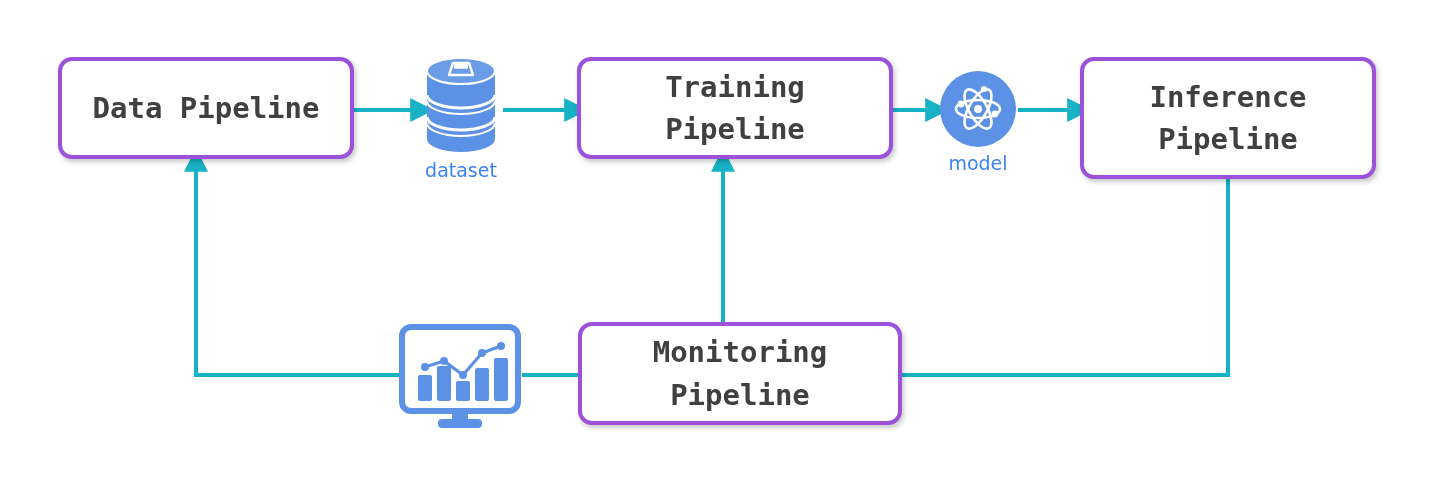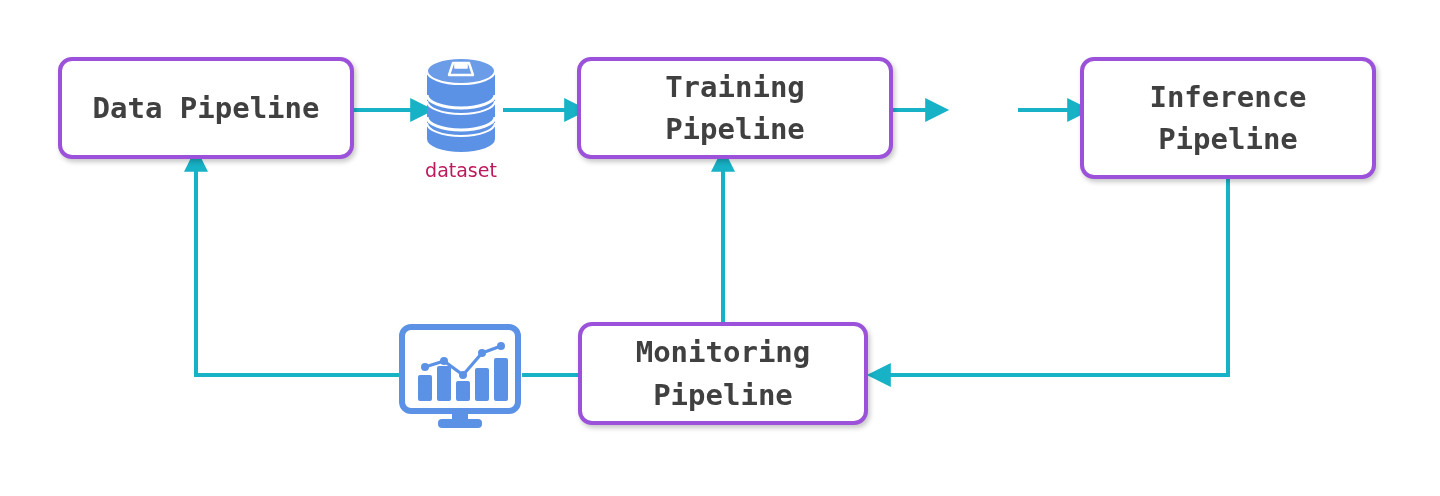--- a/index.html
+++ b/index.html
@@ -49,21 +49,21 @@
   .asset {
     position: absolute;
     z-index: 3;
     display: flex;
     flex-direction: column;
     align-items: center;
   }
   .asset-label {
     font-family: "DejaVu Sans", "Liberation Sans", sans-serif;
     font-size: 19px;
-    color: #be185d;
+    color: #3b82f6;
     margin-top: 4px;
     white-space: nowrap;
   }
   .icon-only {
     position: absolute;
     z-index: 3;
   }
 </style>
 </head>
 <body>
@@ -118,21 +118,21 @@
   <div class="node" style="left:577px; top:57px; width:316px; height:102px;">
     <div class="node-label">Training
 Pipeline</div>
   </div>
 
   <div class="node" style="left:1080px; top:57px; width:296px; height:122px;">
     <div class="node-label">Inference
 Pipeline</div>
   </div>
 
-  <div class="node" style="left:578px; top:322px; width:290px; height:103px;">
+  <div class="node" style="left:578px; top:322px; width:324px; height:103px;">
     <div class="node-label">Monitoring
 Pipeline</div>
   </div>
 
   <div class="asset" style="left:419px; top:55px; width:84px;">
     <svg width="80" height="100" viewBox="0 0 80 100" xmlns="http://www.w3.org/2000/svg">
 
       <path d="M6,16 L6,84 A34,13 0 0 0 74,84 L74,16 Z" fill="#5b92e5"></path>
 
       <ellipse cx="40" cy="16" rx="34" ry="13" fill="#6b9ce8"></ellipse>
@@ -142,20 +142,35 @@
       <path d="M6,46 A34,13 0 0 0 74,46" fill="none" stroke="#ffffff" stroke-width="2"></path>
       <path d="M6,62 A34,13 0 0 0 74,62" fill="none" stroke="#ffffff" stroke-width="3"></path>
       <path d="M6,68 A34,13 0 0 0 74,68" fill="none" stroke="#ffffff" stroke-width="2"></path>
 
       <path d="M28,20 L32,8 L48,8 L52,20 Z" fill="none" stroke="#ffffff" stroke-width="2.4" stroke-linejoin="round"></path>
       <path d="M34,8 L34,13 L46,13 L46,8" fill="#ffffff" stroke="#ffffff" stroke-width="1.6" stroke-linejoin="round"></path>
     </svg>
     <div class="asset-label">dataset</div>
   </div>
 
+  <div class="asset" style="left:938px; top:70px; width:80px;">
+    <svg width="78" height="78" viewBox="0 0 78 78" xmlns="http://www.w3.org/2000/svg">
+      <circle cx="39" cy="39" r="38" fill="#5b92e5"></circle>
+      <g transform="translate(39,39)" fill="none" stroke="#ffffff" stroke-width="2.6">
+        <ellipse rx="22" ry="9"></ellipse>
+        <ellipse rx="22" ry="9" transform="rotate(60)"></ellipse>
+        <ellipse rx="22" ry="9" transform="rotate(-60)"></ellipse>
+      </g>
+      <circle cx="39" cy="39" r="4" fill="#ffffff"></circle>
+      <circle cx="22" cy="34" r="3.4" fill="#ffffff"></circle>
+      <circle cx="56" cy="44" r="3.4" fill="#ffffff"></circle>
+      <circle cx="45" cy="19" r="3" fill="#ffffff"></circle>
+    </svg>
+    <div class="asset-label">model</div>
+  </div>
 
   <div class="icon-only" style="left:398px; top:323px; width:124px; height:108px;">
     <svg width="124" height="108" viewBox="0 0 124 108" xmlns="http://www.w3.org/2000/svg">
 
       <rect x="4" y="4" width="116" height="84" rx="9" ry="9" fill="none" stroke="#5b92e5" stroke-width="6"></rect>
 
       <rect x="54" y="88" width="16" height="10" fill="#5b92e5"></rect>
       <rect x="40" y="96" width="44" height="9" rx="4" ry="4" fill="#5b92e5"></rect>
 
       <g fill="#5b92e5">

